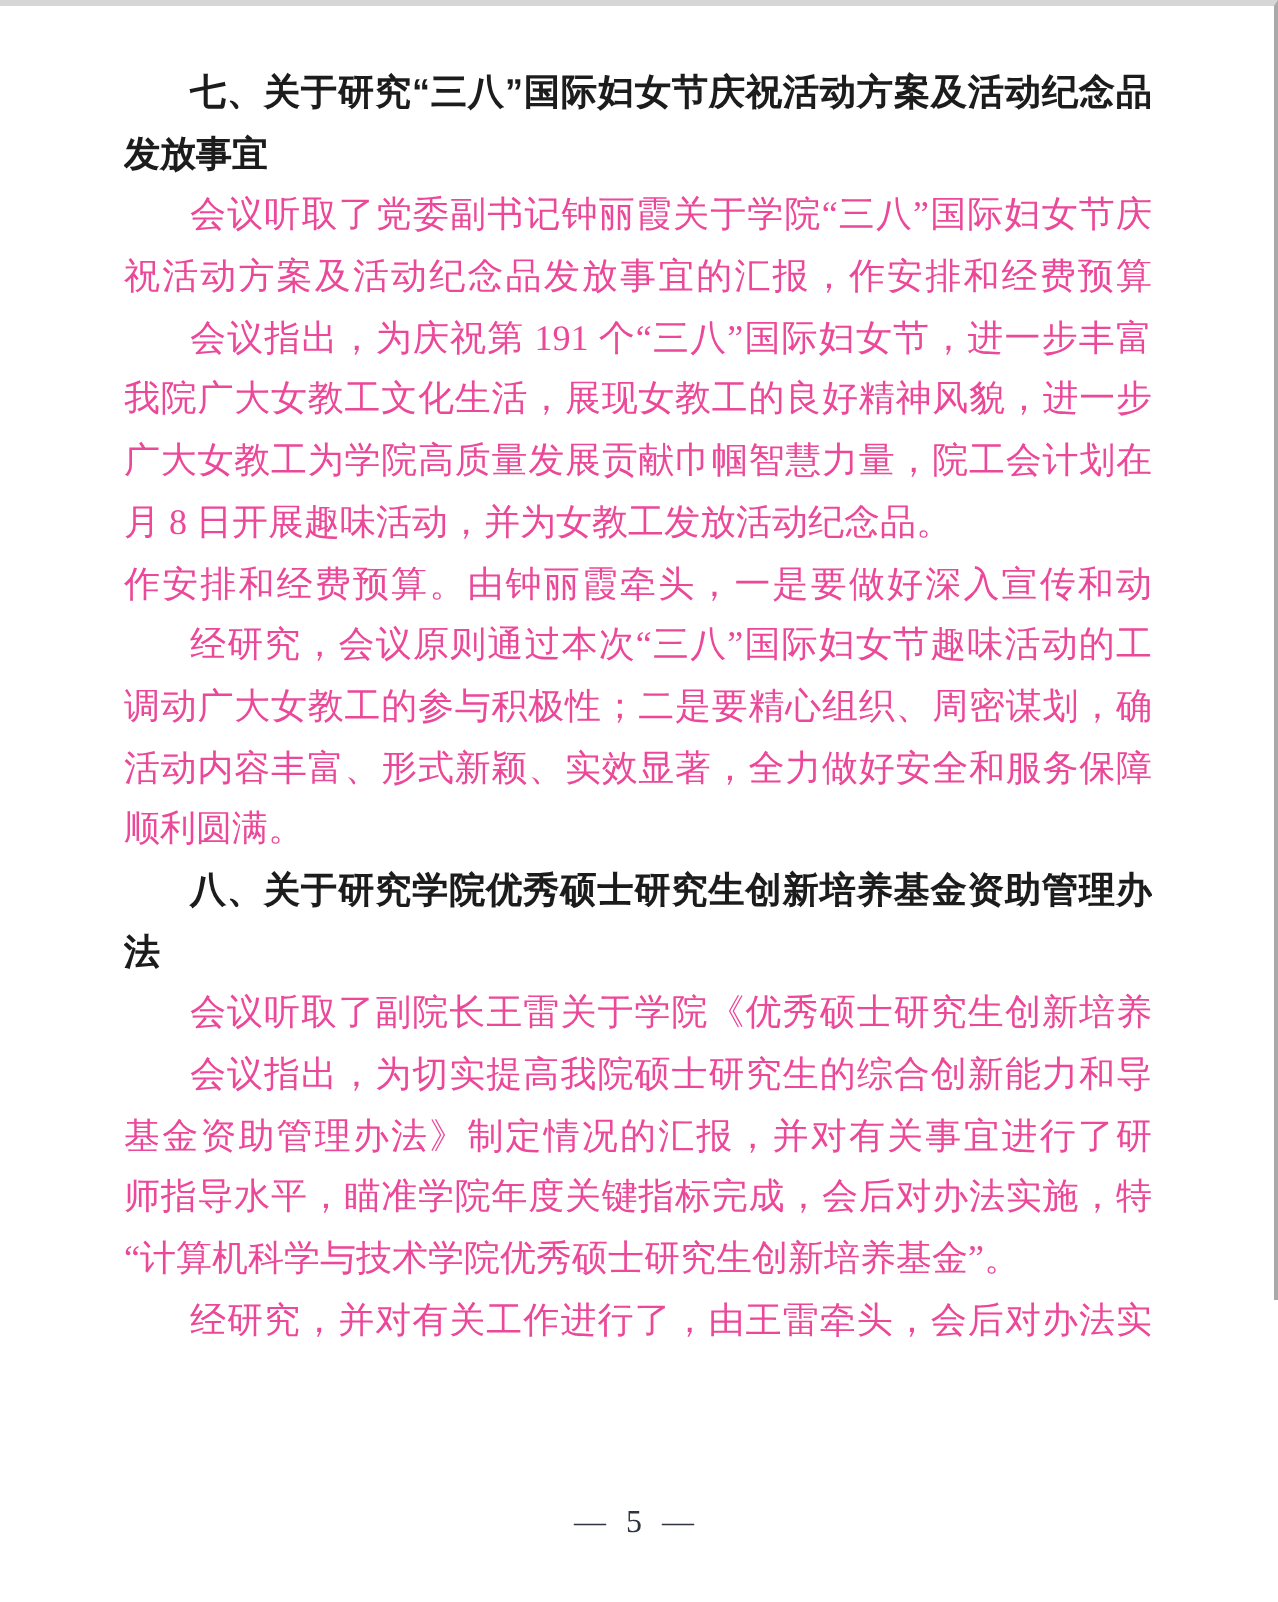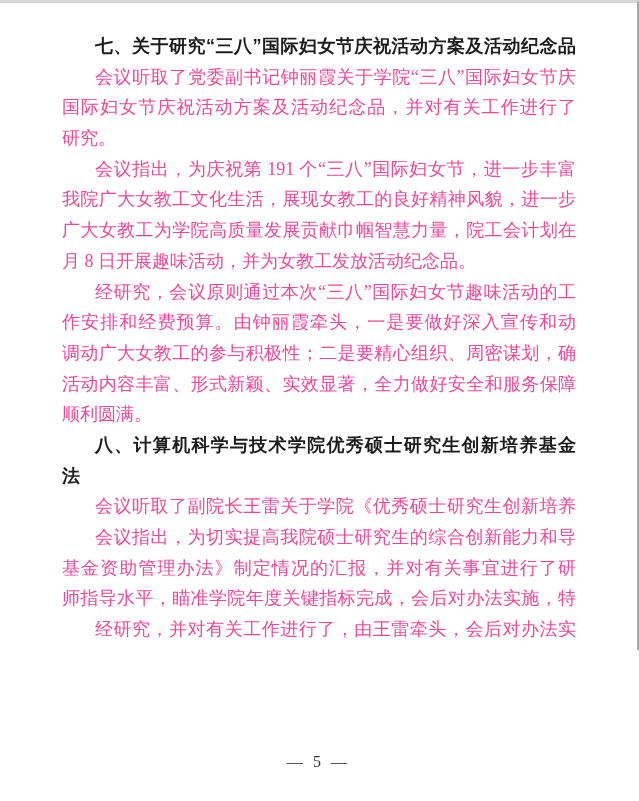--- a/index.html
+++ b/index.html
@@ -49,34 +49,35 @@
     letter-spacing: 3px;
     font-family: "Liberation Serif", serif;
   }
 </style>
 </head>
 <body>
 
 <div class="page">
   <div class="content">
       <div class="line heading indent full">七、关于研究“三八”国际妇女节庆祝活动方案及活动纪念品</div>
+      <div class="line heading endline">发放事宜</div>
       <div class="line body indent full">会议听取了党委副书记钟丽霞关于学院“三八”国际妇女节庆</div>
-      <div class="line body full">国际妇女节庆祝活动方案及活动纪念品，并对有关工作进行了</div>
-      <div class="line body endline">研究。</div>
+      <div class="line body full">祝活动方案及活动纪念品发放事宜的汇报，作安排和经费预算</div>
       <div class="line body indent full">会议指出，为庆祝第 191 个“三八”国际妇女节，进一步丰富</div>
       <div class="line body full">我院广大女教工文化生活，展现女教工的良好精神风貌，进一步丰富</div>
       <div class="line body full">广大女教工为学院高质量发展贡献巾帼智慧力量，院工会计划在 3</div>
       <div class="line body endline">月 8 日开展趣味活动，并为女教工发放活动纪念品。</div>
+      <div class="line body full">作安排和经费预算。由钟丽霞牵头，一是要做好深入宣传和动员，</div>
       <div class="line body indent full">经研究，会议原则通过本次“三八”国际妇女节趣味活动的工</div>
-      <div class="line body full">作安排和经费预算。由钟丽霞牵头，一是要做好深入宣传和动员，</div>
       <div class="line body full">调动广大女教工的参与积极性；二是要精心组织、周密谋划，确保</div>
       <div class="line body full">活动内容丰富、形式新颖、实效显著，全力做好安全和服务保障工</div>
       <div class="line body endline">顺利圆满。</div>
-      <div class="line heading indent full">八、计算机科学与技术学院优秀硕士研究生创新培养基金</div>
+      <div class="line heading indent full">八、关于研究学院优秀硕士研究生创新培养基金资助管理办</div>
       <div class="line heading endline">法</div>
       <div class="line body indent full">会议听取了副院长王雷关于学院《优秀硕士研究生创新培养</div>
       <div class="line body indent full">会议指出，为切实提高我院硕士研究生的综合创新能力和导</div>
       <div class="line body full">基金资助管理办法》制定情况的汇报，并对有关事宜进行了研究。</div>
       <div class="line body full">师指导水平，瞄准学院年度关键指标完成，会后对办法实施，特设立</div>
+      <div class="line body endline">“计算机科学与技术学院优秀硕士研究生创新培养基金”。</div>
       <div class="line body indent full">经研究，并对有关工作进行了，由王雷牵头，会后对办法实施</div>
     </div>
   <div class="pagenum">— 5 —</div>
 </div>
 
 </body></html>

